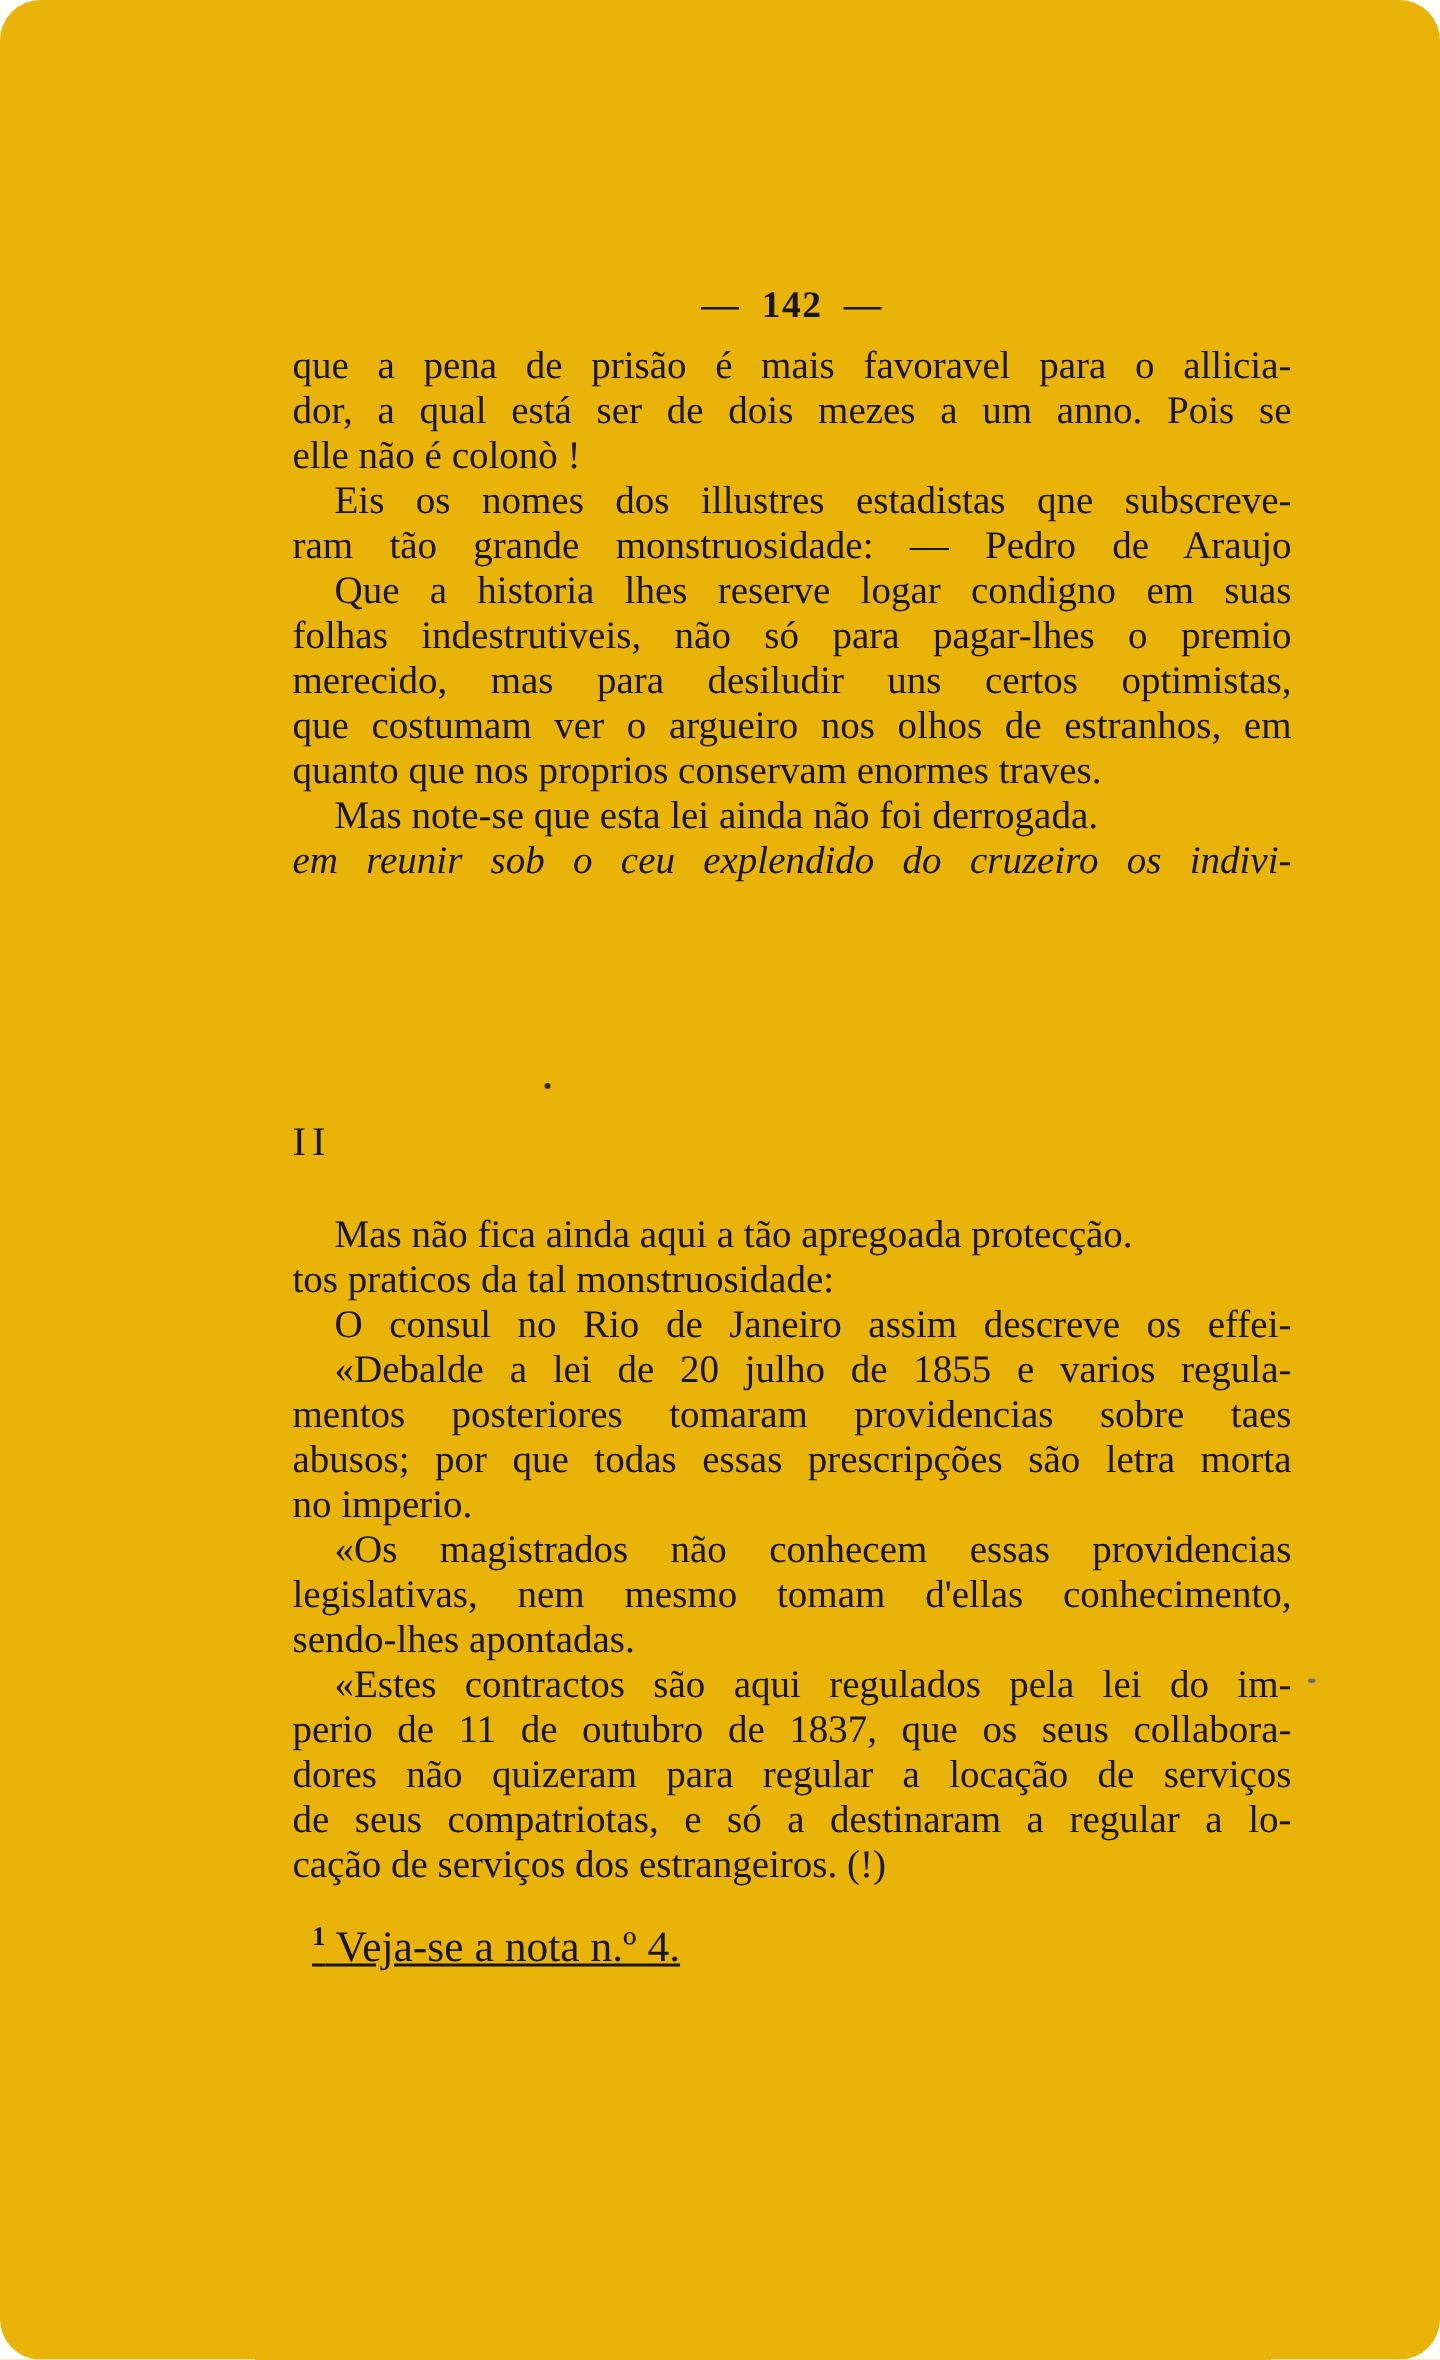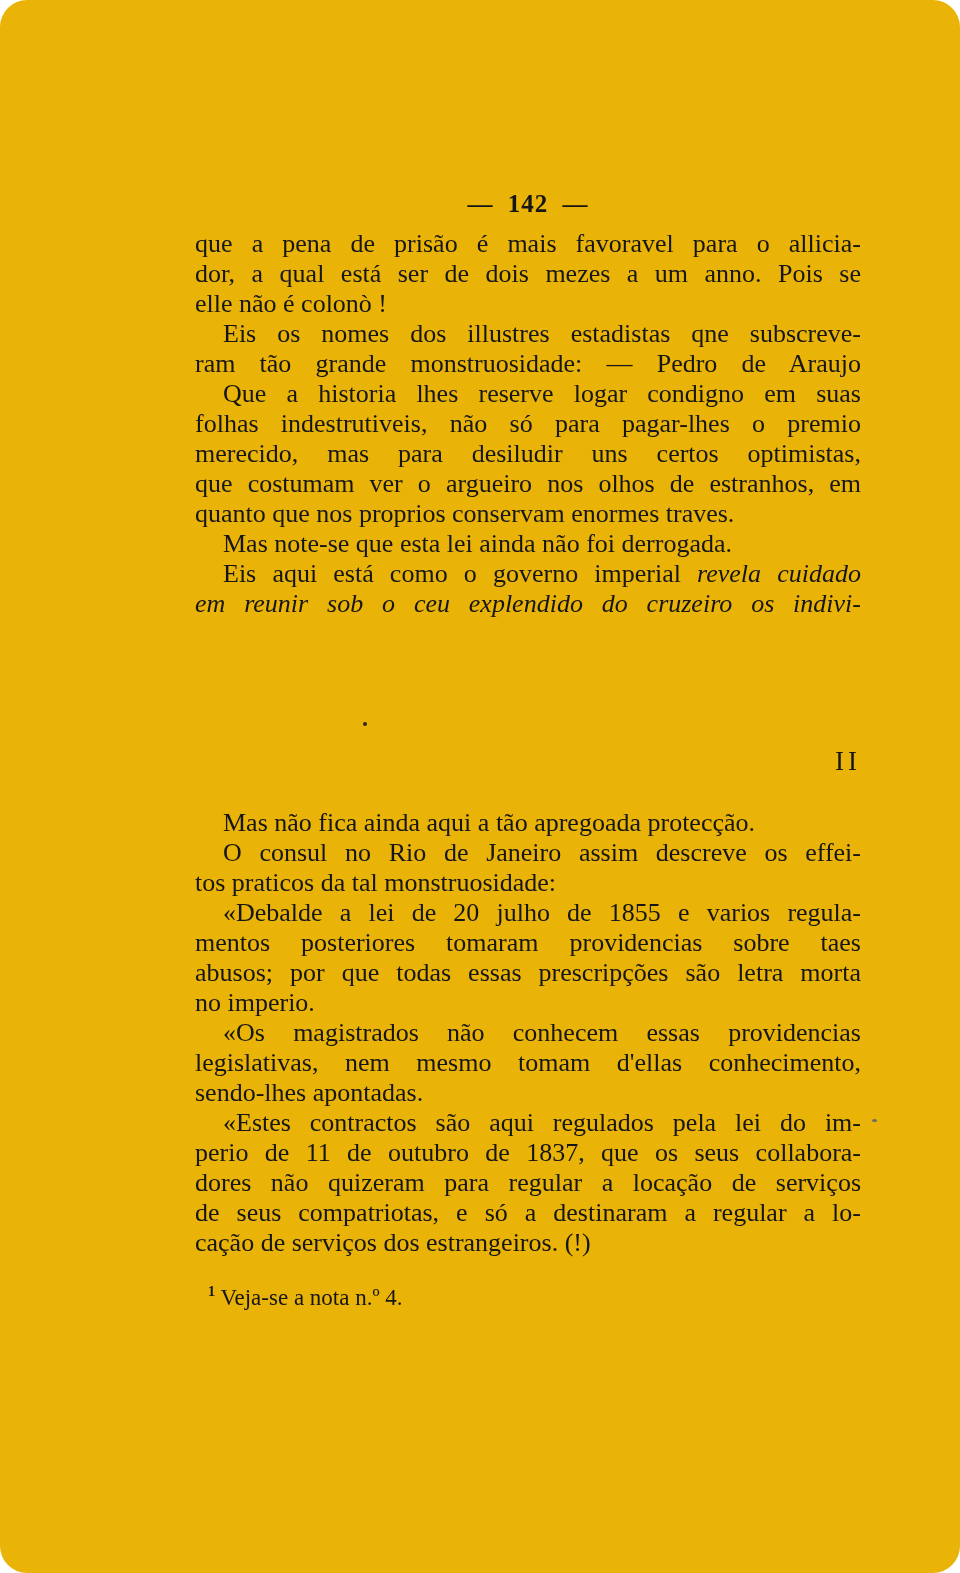--- a/index.html
+++ b/index.html
@@ -48,21 +48,21 @@
     font-size: 62%;
     vertical-align: super;
     line-height: 0;
     font-weight: bold;
   }
   .heading {
     position: absolute;
     top: 746px;
     left: 195px;
     width: 666px;
-    text-align: right;
+    text-align: left;
     font-size: 27px;
     letter-spacing: 4px;
   }
   .sep-dot {
     position: absolute;
     left: 363px;
     top: 722px;
     width: 4px;
     height: 4px;
     border-radius: 50%;
@@ -74,22 +74,23 @@
     top: 1119px;
     width: 5px;
     height: 3px;
     border-radius: 50%;
     background: #6a6a6a;
   }
   .footnote {
     position: absolute;
     left: 208px;
     top: 1284px;
-    font-size: 23px;
+    font-size: 29px;
     line-height: 28px;
+    text-decoration: underline;
   }
 </style>
 </head>
 <body>
 
 <div class="page">
 
   <div class="pageno">— 142 —</div>
 
   <div class="text-col block-a">
@@ -97,32 +98,31 @@
       <div class="line"><span>dor, a qual está ser de dois mezes a um anno. Pois se</span></div>
       <div class="line end"><span>elle não é colonò !</span></div>
       <div class="line first"><span>Eis os nomes dos illustres estadistas qne subscreve-</span></div>
       <div class="line"><span>ram tão grande monstruosidade: — Pedro de Araujo</span></div>
       <div class="line first"><span>Que a historia lhes reserve logar condigno em suas</span></div>
       <div class="line"><span>folhas indestrutiveis, não só para pagar-lhes o premio</span></div>
       <div class="line"><span>merecido, mas para desiludir uns certos optimistas,</span></div>
       <div class="line"><span>que costumam ver o argueiro nos olhos de estranhos, em</span></div>
       <div class="line end"><span>quanto que nos proprios conservam enormes traves.</span></div>
       <div class="line end first"><span>Mas note-se que esta lei ainda não foi derrogada.</span></div>
-      <div class="line first"><span>Eis aqui está como o governo imperial </span><span class="it">revela cuidado</span></div>
       <div class="line"><span class="it">em reunir sob o ceu explendido do cruzeiro os indivi-</span></div>
     </div>
 
   <div class="sep-dot"></div>
 
   <div class="heading">II</div>
 
   <div class="text-col block-b">
       <div class="line end first"><span>Mas não fica ainda aqui a tão apregoada protecção.</span></div>
+      <div class="line end"><span>tos praticos da tal monstruosidade:</span></div>
       <div class="line first"><span>O consul no Rio de Janeiro assim descreve os effei-</span></div>
-      <div class="line end"><span>tos praticos da tal monstruosidade:</span></div>
       <div class="line first"><span>«Debalde a lei de 20 julho de 1855 e varios regula-</span></div>
       <div class="line"><span>mentos posteriores tomaram providencias sobre taes</span></div>
       <div class="line"><span>abusos; por que todas essas prescripções são letra morta</span></div>
       <div class="line end"><span>no imperio.</span></div>
       <div class="line first"><span>«Os magistrados não conhecem essas providencias</span></div>
       <div class="line"><span>legislativas, nem mesmo tomam d'ellas conhecimento,</span></div>
       <div class="line end"><span>sendo-lhes apontadas.</span></div>
       <div class="line first"><span>«Estes contractos são aqui regulados pela lei do im-</span></div>
       <div class="line"><span>perio de 11 de outubro de 1837, que os seus collabora-</span></div>
       <div class="line"><span>dores não quizeram para regular a locação de serviços</span></div>

